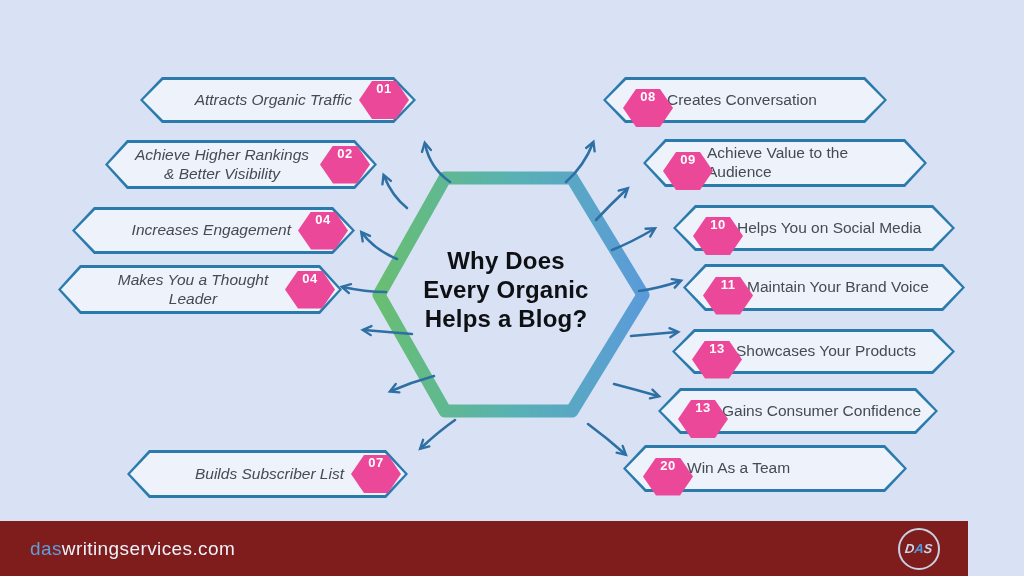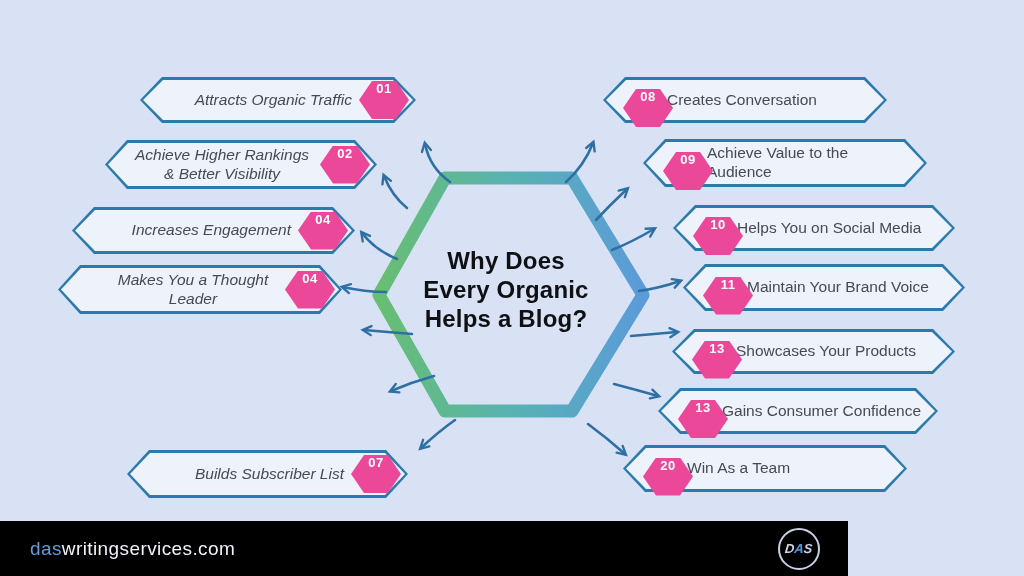--- a/index.html
+++ b/index.html
@@ -45,21 +45,21 @@
     position:absolute;top:50%;transform:translateY(-50%);
     width:50px;height:38px;background:#ec4899;
     clip-path:polygon(0 50%,13px 0,37px 0,100% 50%,37px 100%,13px 100%);
     display:flex;align-items:flex-start;justify-content:center;z-index:3;
   }
   .banner.left .badge{right:7px;}
   .banner.right .badge{left:20px;margin-top:8px;}
   .badge span{color:#ffffff;font-size:13px;font-weight:bold;letter-spacing:.5px;}
   
   .footer{
-    position:absolute;left:0;top:521px;width:848px;height:55px;background:#000000;z-index:4;
+    position:absolute;left:0;top:521px;width:968px;height:55px;background:#7f1d1d;z-index:4;
     display:flex;align-items:center;justify-content:space-between;text-align:right;
   }
   .site-url{font-size:19px;letter-spacing:.4px;margin-left:30px;}
   .site-url .prefix{color:#5f9ed8;}
   .site-url .rest{color:#eef2fa;}
   .logo{
     width:42px;height:42px;border:2.5px solid #c8d0e4;border-radius:50%;
     margin-right:28px;display:flex;align-items:center;justify-content:center;
     box-sizing:border-box;
   }

